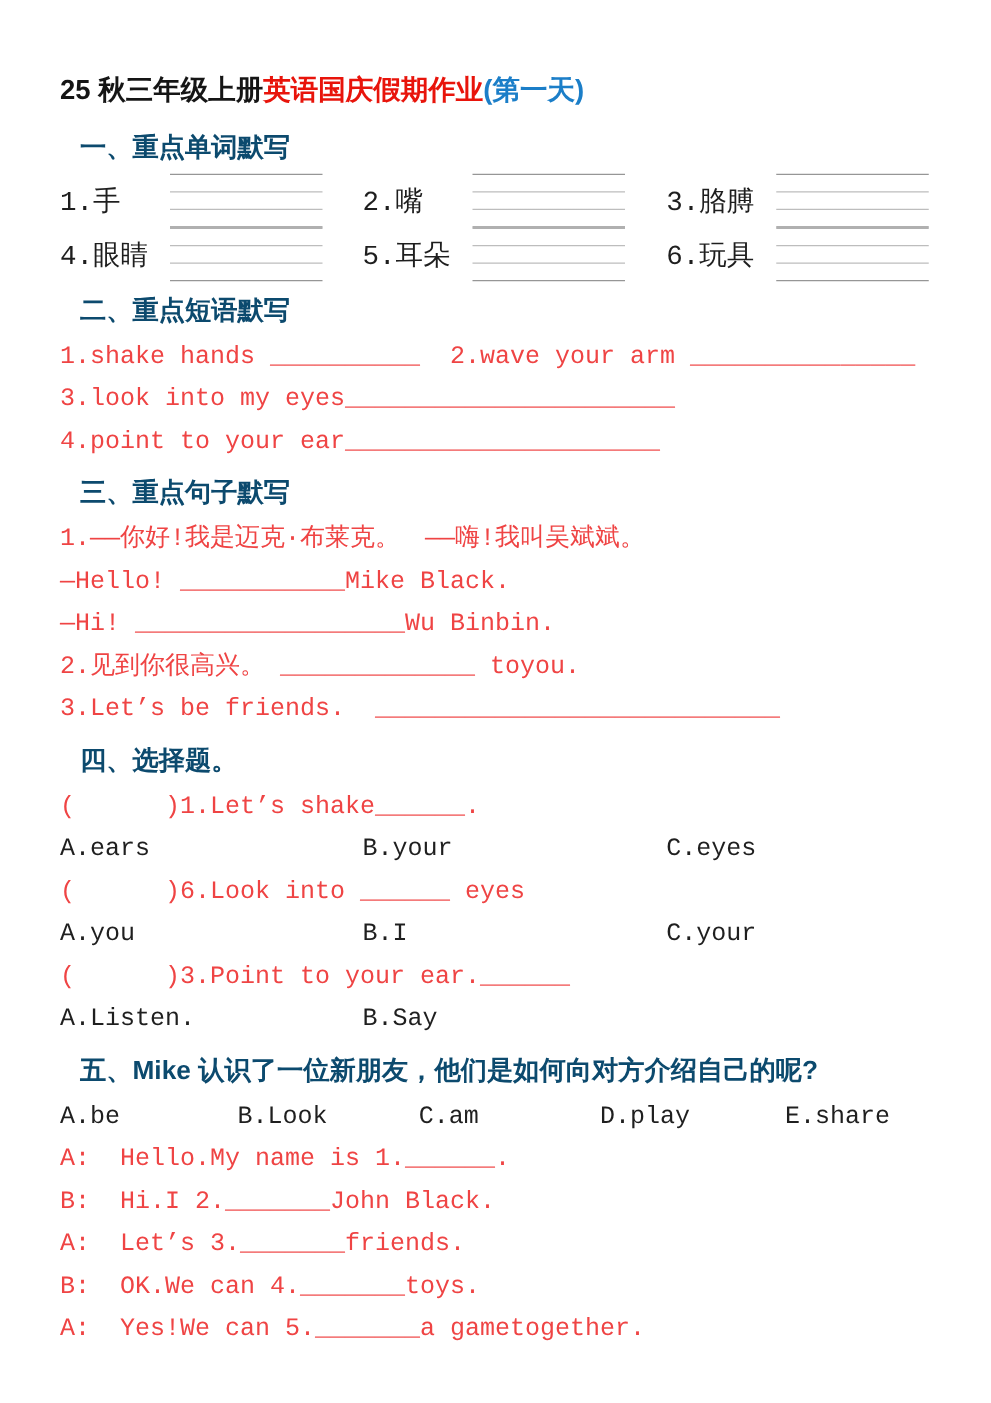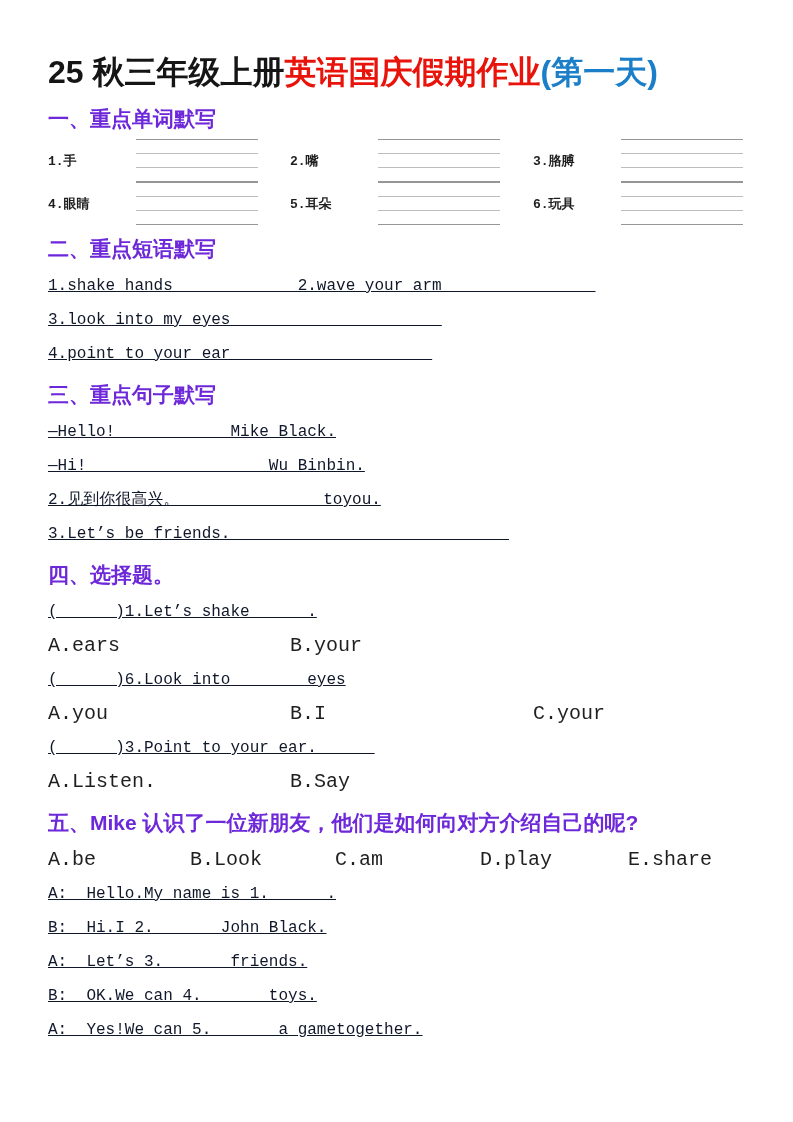--- a/index.html
+++ b/index.html
@@ -7,43 +7,43 @@
   body {
     width:793px; height:1122px; overflow:hidden;
     font-family:"Liberation Mono","DejaVu Sans Mono",monospace;
     color:#1f1f1f;
   }
   .page { width:793px; height:1122px; padding:50px 50px 0 48px; background:#fff; }
 
   
   .doc-title {
     font-family:"Liberation Sans","DejaVu Sans",sans-serif;
-    font-weight:700; font-size:32px; line-height:44px;
+    font-weight:700; font-size:22px; line-height:44px;
     white-space:nowrap; letter-spacing:0px; margin-bottom:10px;
   }
   .t-black { color:#151515; }
   .t-red   { color:#e8140b; }
   .t-blue  { color:#1b7ec8; }
 
   
   .sec-heading {
     font-family:"Liberation Sans","DejaVu Sans",sans-serif;
     font-weight:700; font-size:21px; line-height:30px;
-    color:#6d28d9; margin:9px 0 5px; white-space:pre;
+    color:#0c4a6e; margin:9px 16px 5px; white-space:pre;
   }
 
   
   .line {
-    font-size:16px; line-height:34px; white-space:pre; color:#0f172a;text-decoration:underline;
+    font-size:20px; line-height:34px; white-space:pre; color:#ef4444;
   }
 
   
   .words-grid { display:grid; grid-template-columns:242px 243px 1fr; }
   .word-cell  { display:flex; align-items:center; height:43px; }
-  .word-label { width:88px; font-size:13px; white-space:pre; color:#1e1e1e;font-weight:bold; }
+  .word-label { width:88px; font-size:22px; white-space:pre; color:#1e1e1e; }
   .guide {
     width:122px; height:43px;
     background:
       linear-gradient(#969696,#969696) 0 0   /100% 1px no-repeat,
       linear-gradient(#bdbdbd,#bdbdbd) 0 14px/100% 1px no-repeat,
       linear-gradient(#bdbdbd,#bdbdbd) 0 28px/100% 1px no-repeat,
       linear-gradient(#969696,#969696) 0 42px/100% 1px no-repeat;
   }
 
   
@@ -94,31 +94,33 @@
       <span class="guide"></span>
     </div>
   </div>
 
   <div class="sec-heading">二、重点短语默写</div>
   <div class="line">1.shake hands __________  2.wave your arm _______________</div>
   <div class="line">3.look into my eyes______________________</div>
   <div class="line">4.point to your ear_____________________</div>
 
   <div class="sec-heading">三、重点句子默写</div>
+  <div class="line">1.——你好!我是迈克·布莱克。　——嗨!我叫吴斌斌。</div>
   <div class="line">—Hello! ___________Mike Black.</div>
   <div class="line">—Hi! __________________Wu Binbin.</div>
   <div class="line">2.见到你很高兴。 _____________ toyou.</div>
   <div class="line">3.Let’s be friends.  ___________________________</div>
 
   <div class="sec-heading">四、选择题。</div>
 
   <div class="line">(      )1.Let’s shake______.</div>
   <div class="options-row">
     <span class="opt">A.ears</span>
     <span class="opt">B.your</span>
+    <span class="opt">C.eyes</span>
   </div>
 
   <div class="line">(      )6.Look into ______ eyes</div>
   <div class="options-row">
     <span class="opt">A.you</span>
     <span class="opt">B.I</span>
     <span class="opt">C.your</span>
   </div>
 
   <div class="line">(      )3.Point to your ear.______</div>

